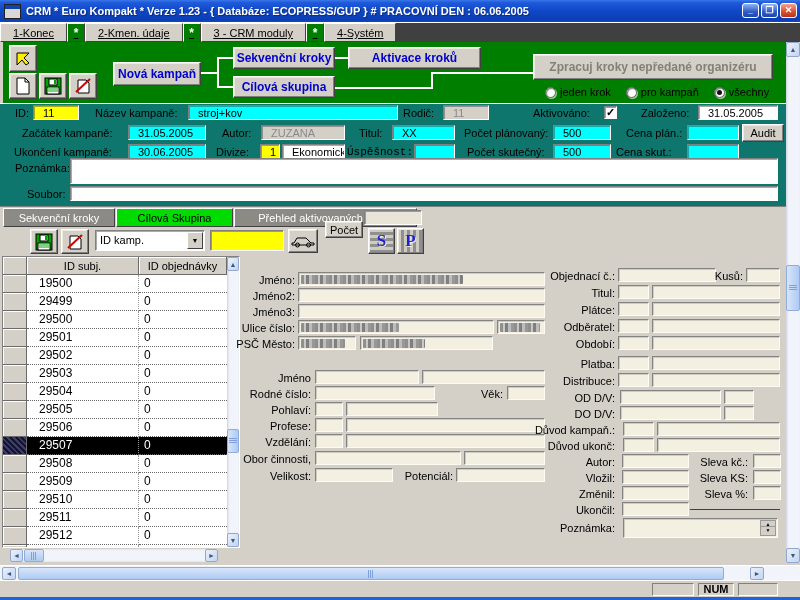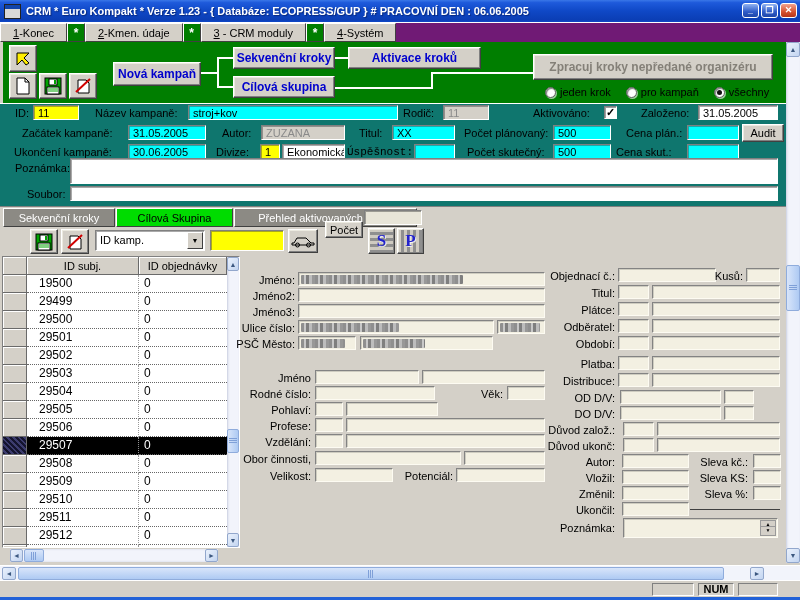--- a/index.html
+++ b/index.html
@@ -12,41 +12,41 @@
     display:flex;align-items:center;color:#fff;}
   #appicon{width:15px;height:13px;margin:0 5px 0 4px;background:#d8d8d8;border:1px solid #222;position:relative;}
   #appicon::before{content:"";position:absolute;left:0;top:0;right:0;height:4px;background:#1144aa;}
   #apptitle{font-size:11px;font-weight:bold;white-space:nowrap;text-shadow:1px 1px 1px #00114488;}
   .tb-btn{width:17px;height:15px;border-radius:3px;border:1px solid #fff;
     font-size:9px;line-height:13px;text-align:center;color:#fff;margin-left:2px;box-sizing:border-box;font-weight:bold;}
   .tb-blue{background:linear-gradient(180deg,#8FB2F2,#2E5BC8 60%,#1E46A8);}
   .tb-red{background:linear-gradient(180deg,#F2A28E,#D5512F 60%,#B53418);}
   #tb-buttons{position:absolute;right:3px;top:3px;display:flex;}
   
-  #menubar{position:absolute;left:0;top:22px;width:800px;height:20px;background:#701a75;
-    border-top:1px solid #fff;display:flex;box-sizing:border-box;}
+  #menubar{position:absolute;left:0;top:22px;width:800px;height:20px;background:#404040;
+    border-top:1px solid #fff;display:flex;box-sizing:border-box;text-decoration:underline;}
   .menu-btn{height:19px;padding:0 12px;background:#D4D0C8;color:#000;font-size:11px;line-height:19px;
     border:1px solid;border-color:#fff #404040 #404040 #fff;box-sizing:border-box;}
   .star-btn{width:18px;height:19px;background:#007E00;color:#fff;font-size:12px;line-height:19px;text-align:center;
     border:1px solid;border-color:#fff #404040 #404040 #fff;box-sizing:border-box;font-weight:bold;}
   
   #toolzone{position:absolute;left:0;top:42px;width:800px;height:61px;background:#007E00;
     border-left:3px solid #D4D0C8;box-sizing:border-box;}
   #formzone{position:absolute;left:0;top:103px;width:800px;height:104px;background:#0f766e;
     border-top:1px solid #fff;border-bottom:1px solid #808080;box-sizing:border-box;}
   #bottomzone{position:absolute;left:0;top:207px;width:800px;height:358px;background:#D4D0C8;}
   
   .btn3{position:absolute;box-sizing:border-box;background:#D4D0C8;
     border:1px solid;border-color:#fff #404040 #404040 #fff;
     box-shadow:inset -1px -1px 0 #808080,inset 1px 1px 0 #ECEAE0;
     display:flex;align-items:center;justify-content:center;}
   .bluetxt{font-weight:bold;color:#0000CD;font-size:12px;}
   .graytxt{font-weight:bold;color:#848078;font-size:12px;}
   .lbl{position:absolute;font-size:11px;line-height:15px;color:#000;white-space:nowrap;}
-  .fld{position:absolute;box-sizing:border-box;height:15px;font-size:11px;line-height:12px;padding:1px 4px;
+  .fld{position:absolute;box-sizing:border-box;height:15px;font-size:11px;line-height:12px;padding:1px 9px;
     background:#fff;border:1px solid;border-color:#808080 #fff #fff #808080;
     box-shadow:inset 1px 1px 0 rgba(64,64,64,.45);white-space:nowrap;overflow:hidden;}
   .cyan{background:#00FFFF;}
   .yellow{background:#FFFF00;}
   .dis{background:#D4D0C8;color:#8a8a8a;}
   .wline{position:absolute;background:#fff;}
   .radio{display:flex;align-items:center;gap:4px;font-size:11px;color:#000;}
   .rdot{width:11px;height:11px;border-radius:50%;background:#fff;box-sizing:border-box;
     border:1px solid #606060;box-shadow:inset 1px 1px 1px rgba(0,0,0,.5),1px 1px 0 rgba(255,255,255,.6);}
   .radio.on .rdot{position:relative;}
@@ -461,21 +461,21 @@
   <div class="detfld" style="left:652px;top:356px;width:128px;"></div>
   <div class="lbl" style="right:185px;top:374px;">Distribuce:</div>
   <div class="detfld" style="left:618px;top:373px;width:31px;"></div>
   <div class="detfld" style="left:652px;top:373px;width:128px;"></div>
   <div class="lbl" style="right:185px;top:391px;">OD D/V:</div>
   <div class="detfld" style="left:620px;top:390px;width:101px;"></div>
   <div class="detfld" style="left:724px;top:390px;width:30px;"></div>
   <div class="lbl" style="right:185px;top:407px;">DO D/V:</div>
   <div class="detfld" style="left:620px;top:406px;width:101px;"></div>
   <div class="detfld" style="left:724px;top:406px;width:30px;"></div>
-  <div class="lbl" style="right:185px;top:423px;">Důvod založ.:</div>
+  <div class="lbl" style="right:185px;top:423px;">Důvod kampaň.:</div>
   <div class="detfld" style="left:623px;top:422px;width:31px;"></div>
   <div class="detfld" style="left:657px;top:422px;width:123px;"></div>
   <div class="lbl" style="right:185px;top:439px;">Důvod ukonč:</div>
   <div class="detfld" style="left:623px;top:438px;width:31px;"></div>
   <div class="detfld" style="left:657px;top:438px;width:123px;"></div>
   <div class="lbl" style="right:185px;top:455px;">Autor:</div>
   <div class="detfld" style="left:622px;top:454px;width:67px;"></div>
   <div class="lbl" style="right:52px;top:455px;">Sleva kč.:</div>
   <div class="detfld" style="left:753px;top:454px;width:28px;"></div>
   <div class="lbl" style="right:185px;top:471px;">Vložil:</div>

